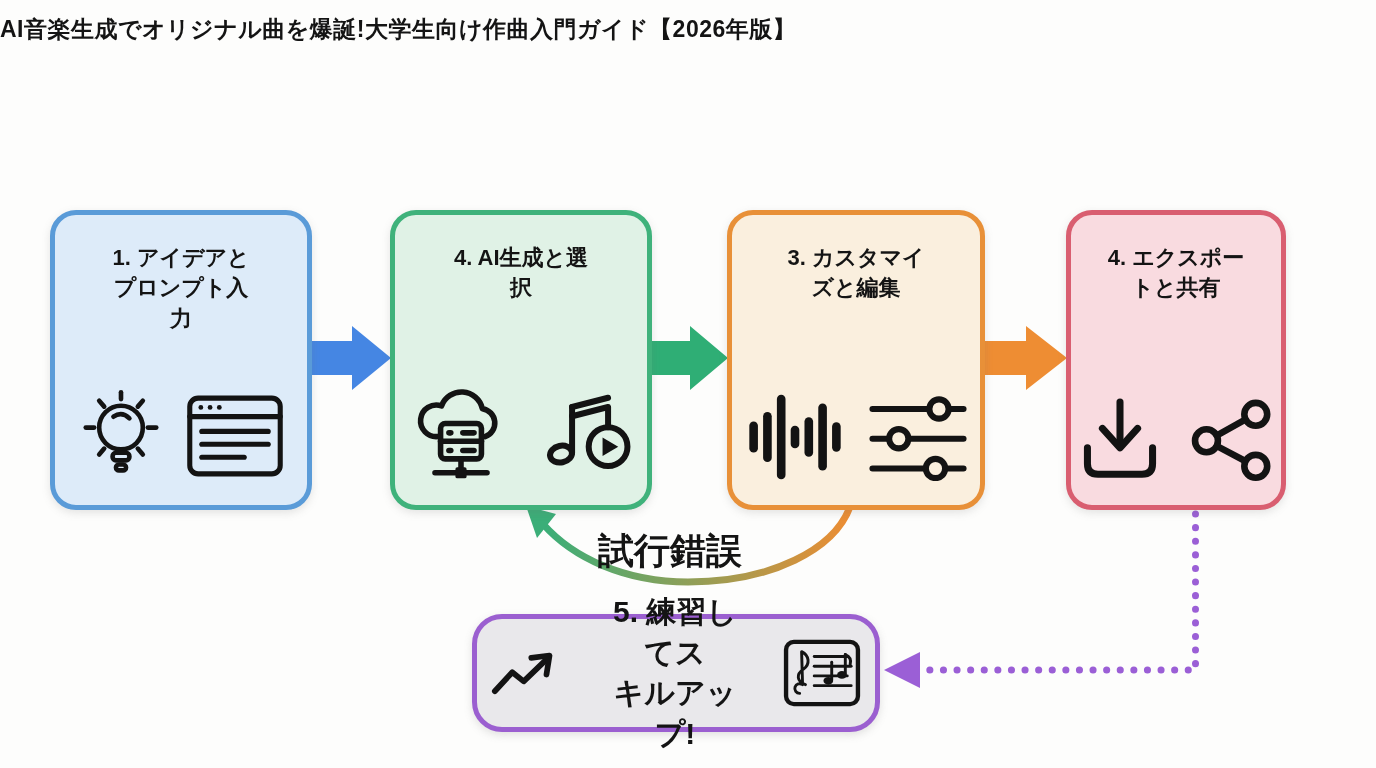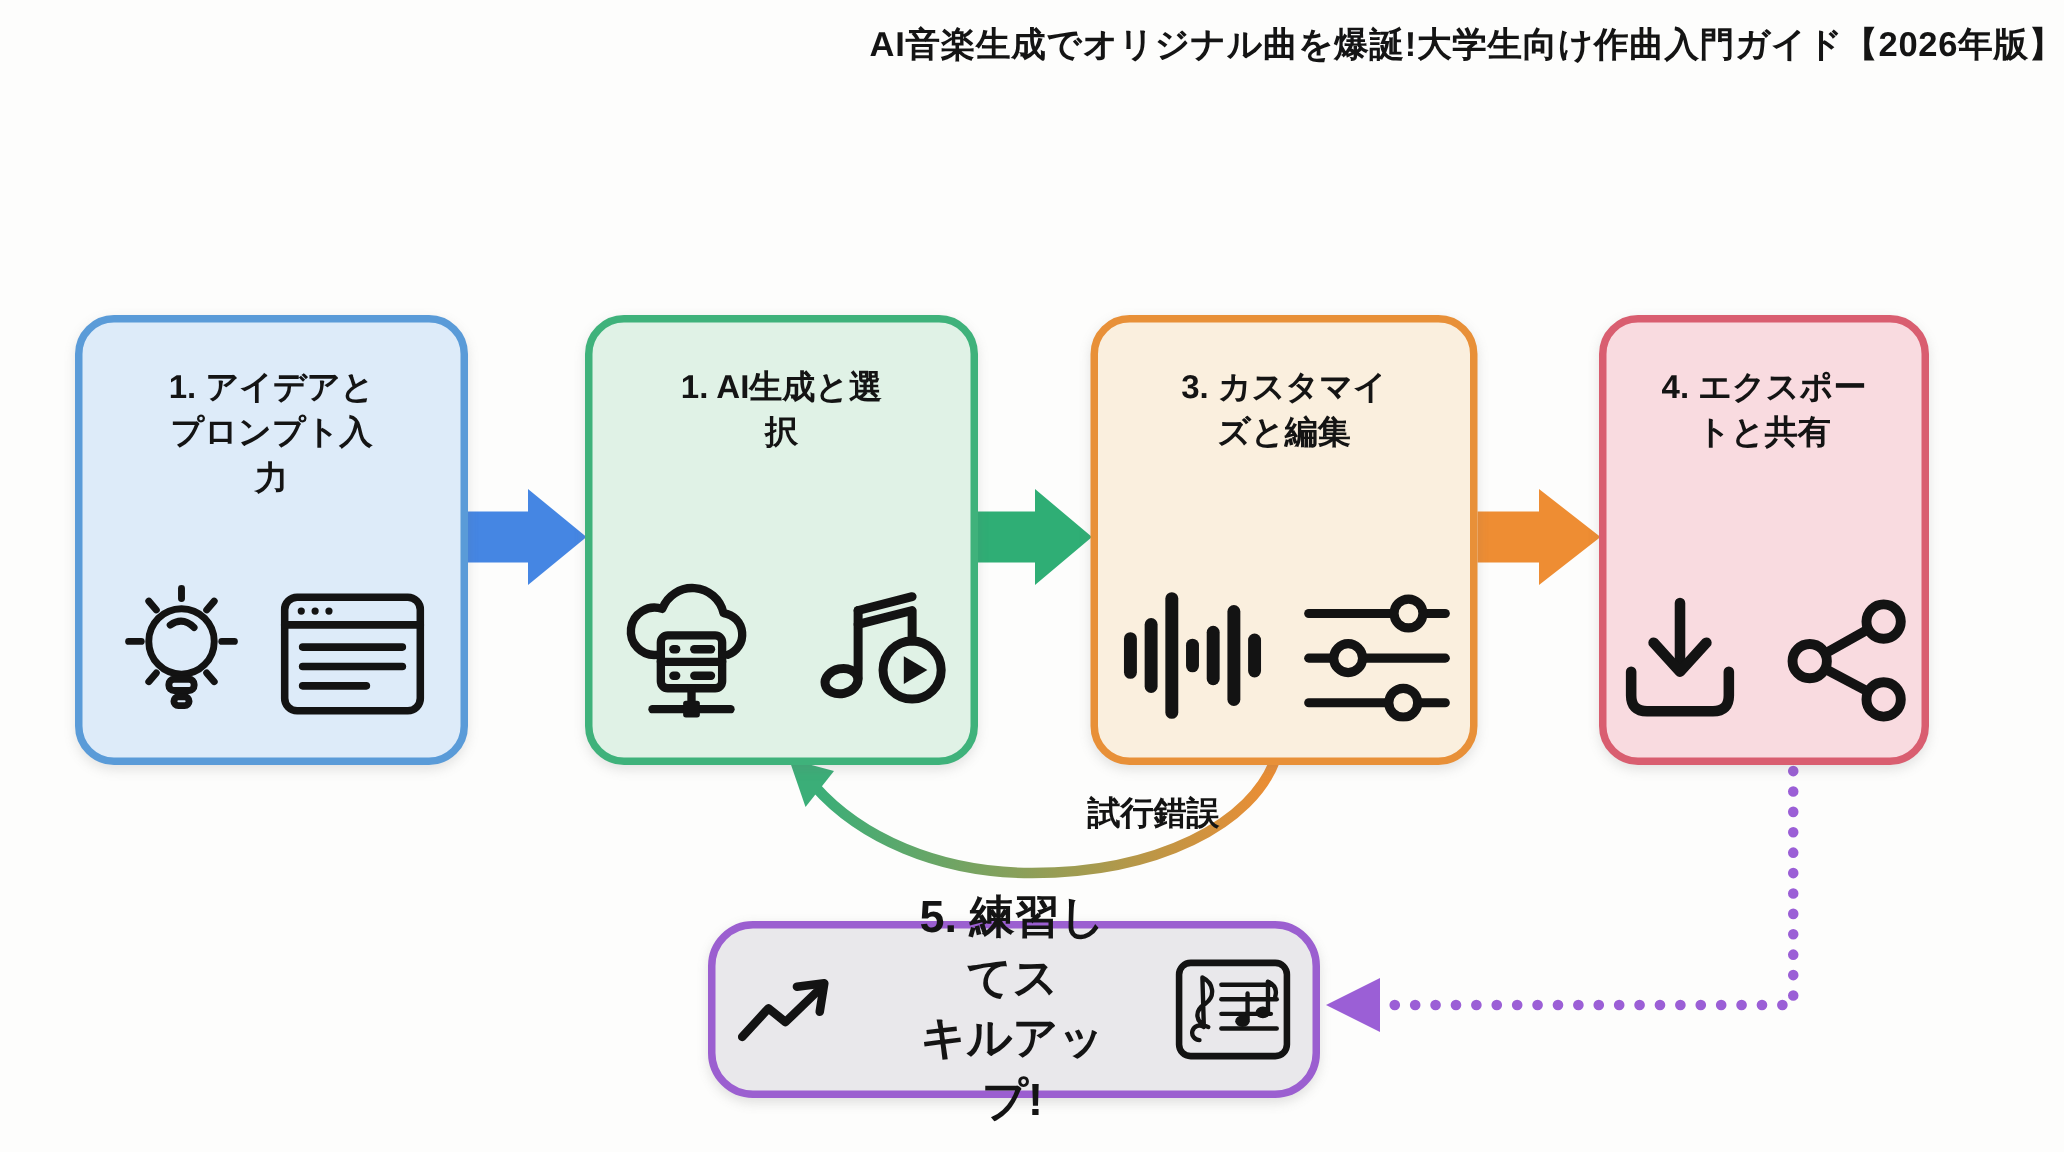--- a/index.html
+++ b/index.html
@@ -4,21 +4,21 @@
 <style>
   html,body{margin:0;padding:0;background:#ffffff;}
   .canvas{
     position:relative;width:1376px;height:768px;overflow:hidden;
     background:#fdfdfc;
     font-family:"Liberation Sans","DejaVu Sans",sans-serif;
     color:#141414;
   }
   .subtitle{
     position:absolute;top:14px;left:0;width:100%;
-    text-align:right;font-size:23px;font-weight:800;letter-spacing:.5px;
+    text-align:left;font-size:23px;font-weight:800;letter-spacing:.5px;
   }
   .title{
     position:absolute;top:76px;left:0;width:100%;margin:0;
     text-align:center;font-size:48px;font-weight:800;letter-spacing:1px;
   }
   .title .note-glyph{font-size:52px;margin-left:8px;vertical-align:-2px;}
   .step{
     position:absolute;top:210px;height:300px;box-sizing:border-box;
     border:5px solid #888;border-radius:26px;
     box-shadow:0 3px 8px rgba(110,110,110,.18);
@@ -35,21 +35,21 @@
     position:absolute;left:472px;top:614px;width:408px;height:118px;box-sizing:border-box;
     border:5px solid #9B5FD0;border-radius:30px;background:#E9E8EB;
     box-shadow:0 3px 8px rgba(110,110,110,.2);
     display:flex;justify-content:center;align-items:center;gap:14px;padding:0 14px;
   }
   .final-label{
     font-size:30px;font-weight:800;line-height:1.35;text-align:center;white-space:pre-line;
   }
   .loop-label{
     position:absolute;left:598px;top:527px;width:215px;
-    text-align:right;font-size:22px;font-weight:800;
+    text-align:left;font-size:36px;font-weight:800;
   }
   .overlay{position:absolute;left:0;top:0;pointer-events:none;}
   .icon{display:inline-flex;line-height:0;}
 </style>
 </head>
 <body>
 
 <div class="canvas">
 
   <div class="subtitle">AI音楽生成でオリジナル曲を爆誕!大学生向け作曲入門ガイド【2026年版】</div>
@@ -100,21 +100,21 @@
           <circle cx="35" cy="13" r="2.6" fill="#131313" stroke="none"></circle>
           <path d="M16 39 H88"></path>
             <path d="M16 53 H88"></path>
             <path d="M16 67 H62"></path>
         </svg>
       </span>
     </div>
   </div>
 
   <div class="step" style="left: 390px; width: 262px; border-color: rgb(63, 178, 123); background-color: rgb(224, 242, 230);">
-    <div class="step-label">1. AI生成と選
+    <div class="step-label">4. AI生成と選
 択</div>
     <div class="icons">
       <span class="icon">
         <svg width="104" height="104" viewBox="0 0 112 112" fill="none" stroke="#131313" stroke-width="6" stroke-linecap="round" stroke-linejoin="round">
           <path d="M31 62 a17 17 0 1 1 4 -33 a23 23 0 0 1 44 3 a15.5 15.5 0 0 1 3 30"></path>
           <rect x="34" y="48" width="44" height="38" rx="5"></rect>
           <path d="M34 67 H78"></path>
           <path d="M43 58 h2"></path>
             <path d="M58 58 H70"></path>
           <path d="M43 77 h2"></path>

